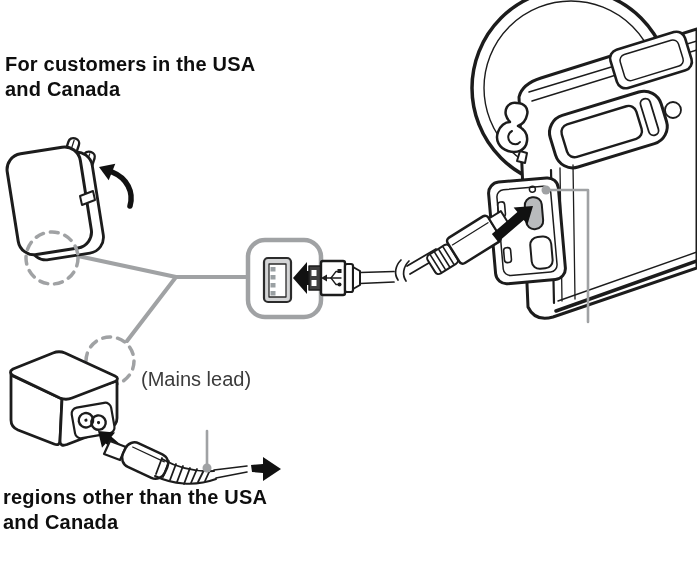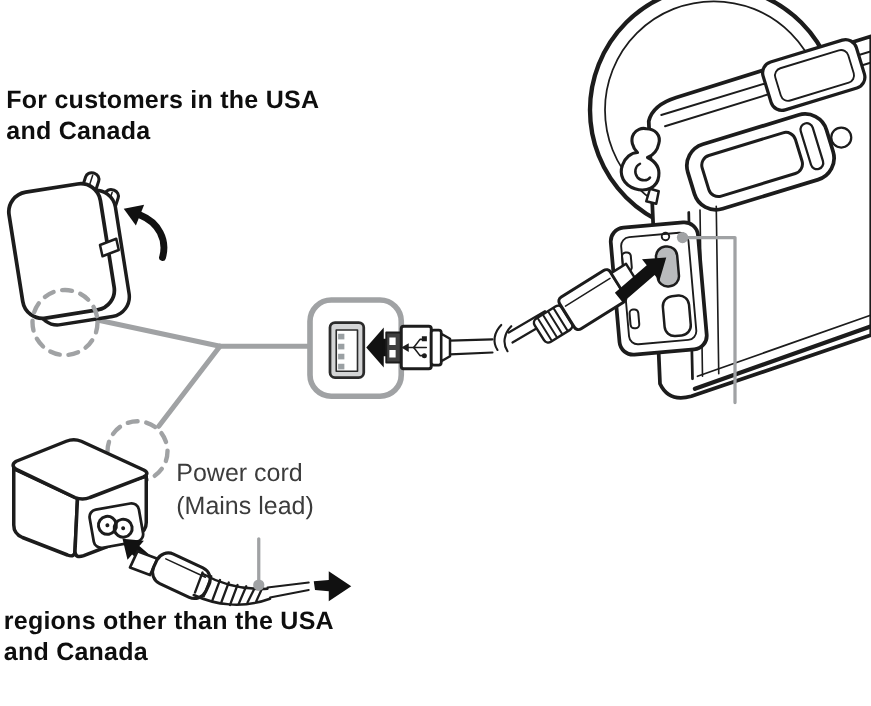--- a/index.html
+++ b/index.html
@@ -209,27 +209,26 @@
     <g>
       <path d="M 546,190 L 588,190 L 588,322" stroke="#a0a2a4" stroke-width="2.6"></path>
       <circle cx="546" cy="190" r="4.5" fill="#a0a2a4" stroke="none"></circle>
     </g>
     <g>
       <path d="M 207,431 L 207,466" stroke="#a0a2a4" stroke-width="2.6"></path>
       <circle cx="207" cy="468" r="4.5" fill="#a0a2a4" stroke="none"></circle>
     </g>
   </svg>
 
-  <div class="heading" style="left:5px; top:68px;">
+  <div class="heading" style="left:5px; top:52px;">
     <div>For customers in the USA</div>
     <div>and Canada</div>
   </div>
 
   <div class="plainlabel" style="left:141px; top:366px;">
-    <div>Power cord</div>
     <div>(Mains lead)</div>
   </div>
 
   <div class="heading" style="left:3px; top:485px;">
     <div>regions other than the USA</div>
     <div>and Canada</div>
   </div>
 
 </div>
 

